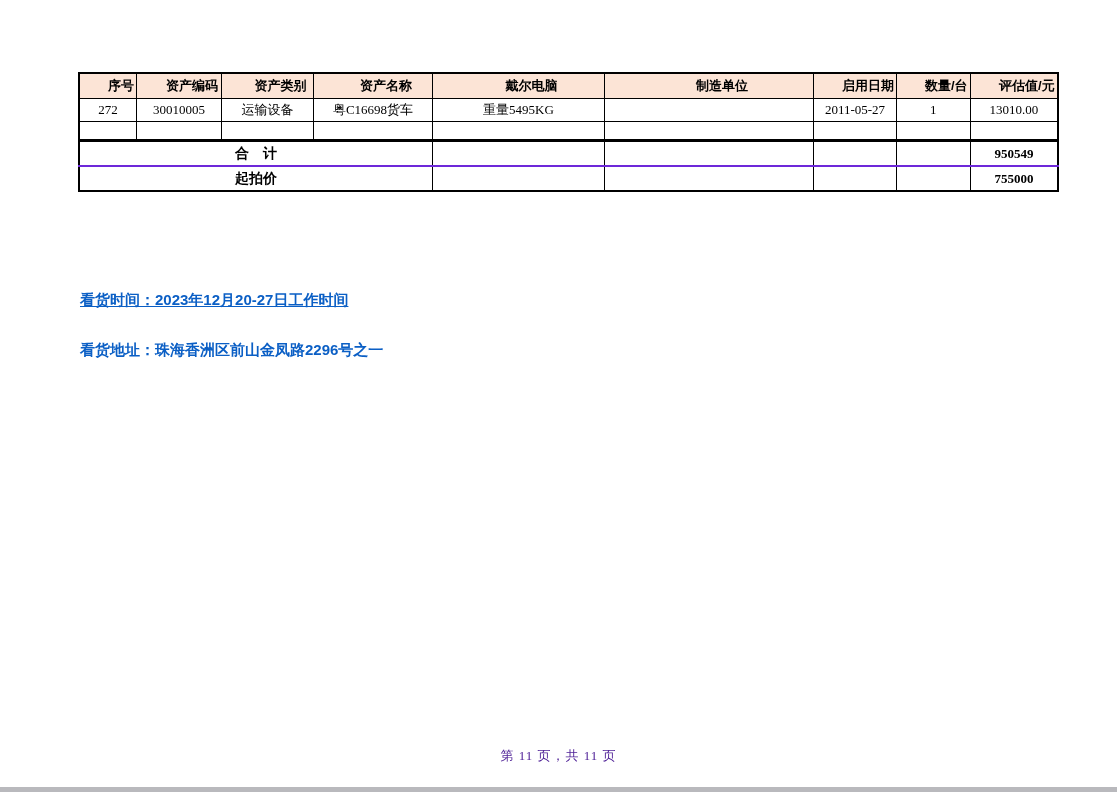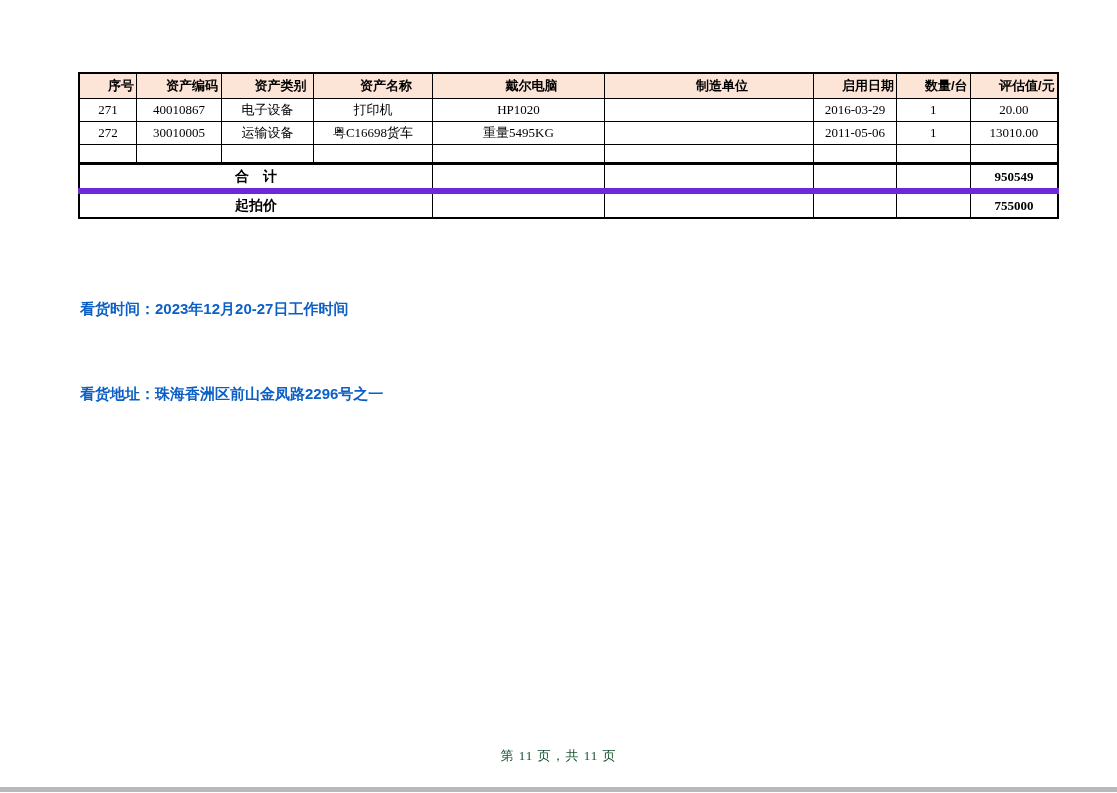--- a/index.html
+++ b/index.html
@@ -51,50 +51,50 @@
     height: 24px;
     font-size: 13px;
     color: #000;
     padding-left: 28px;
   }
   .asset-table tr.data-row td { height: 22px; }
   .asset-table tr.empty-row td { height: 17px; }
   .asset-table tr.total-row td,
   .asset-table tr.price-row td { height: 23px; font-weight: bold; }
   .asset-table tr.total-row td { border-top: 3px solid #000; }
-  .asset-table tr.price-row td { border-top: 6px solid #6d28d9; }
+  .asset-table tr.price-row td { border-top: 2px solid #6d28d9; }
   .asset-table td.merged-label {
     font-family: "Liberation Sans", "DejaVu Sans", sans-serif;
     font-weight: bold;
     font-size: 14px;
   }
   .asset-table td.total-value { font-size: 13px; }
 
   .info-line {
     position: absolute;
     left: 80px;
     font-family: "Liberation Sans", "DejaVu Sans", sans-serif;
     font-weight: bold;
     font-size: 15px;
     color: #0B5FC5;
     white-space: pre;
   }
-  #info-time    { top: 300px; }
-  #info-address { top: 341px; margin-top: 44px; }
+  #info-time    { top: 291px; text-decoration: underline; }
+  #info-address { top: 341px; }
   #info-phone   { top: 375px; }
 
   .page-footer {
     position: absolute;
     left: 0;
     width: 100%;
     top: 747px;
     text-align: center;
     font-size: 13px;
     letter-spacing: 1px;
-    color: #14532d;
+    color: #4c1d95;
     font-family: "Liberation Serif", "DejaVu Serif", serif;
   }
 </style>
 </head>
 <body>
 
 <div class="page">
 
   <table class="asset-table">
     <colgroup>
@@ -116,38 +116,27 @@
         <th>资产名称</th>
         <th>戴尔电脑</th>
         <th>制造单位</th>
         <th>启用日期</th>
         <th>数量/台</th>
         <th>评估值/元</th>
       </tr>
     </thead>
     <tbody>
       <tr class="data-row">
-        <td>271</td>
-        <td>40010867</td>
-        <td>电子设备</td>
-        <td>打印机</td>
-        <td>HP1020</td>
-        <td></td>
-        <td>2016-03-29</td>
-        <td>1</td>
-        <td>20.00</td>
-      </tr>
-      <tr class="data-row">
         <td>272</td>
         <td>30010005</td>
         <td>运输设备</td>
         <td>粤C16698货车</td>
         <td>重量5495KG</td>
         <td></td>
-        <td>2011-05-06</td>
+        <td>2011-05-27</td>
         <td>1</td>
         <td>13010.00</td>
       </tr>
       <tr class="empty-row">
         <td></td>
         <td></td>
         <td></td>
         <td></td>
         <td></td>
         <td></td>

